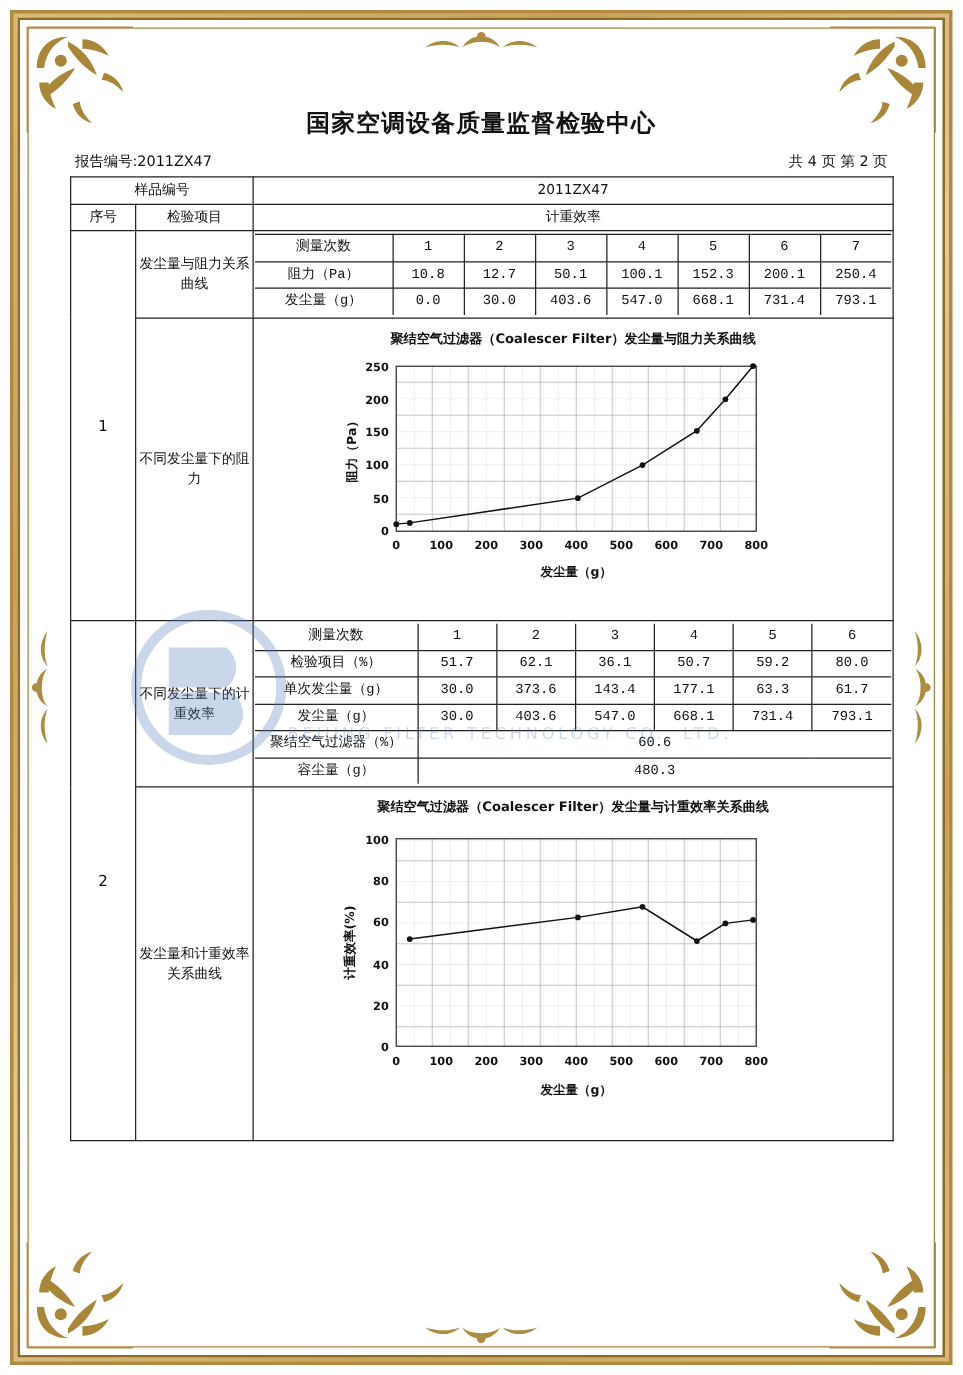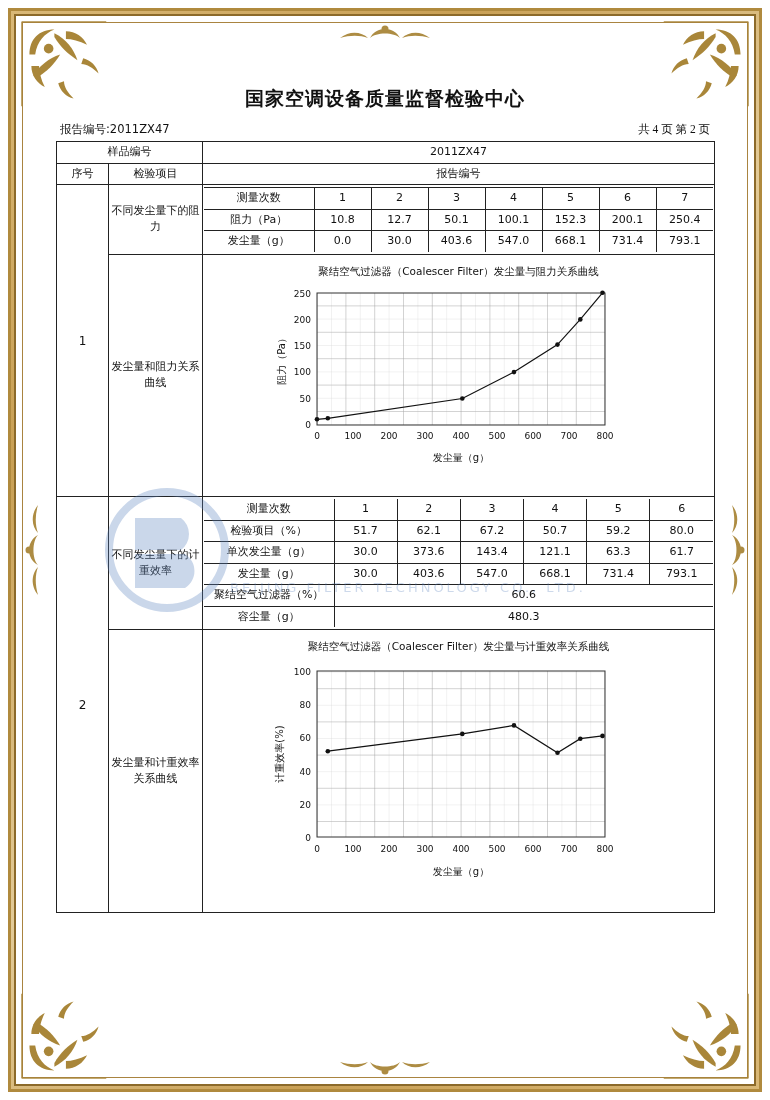--- a/index.html
+++ b/index.html
@@ -58,40 +58,40 @@
   .doc-subtitle{
     text-align:center;font-size:25px;font-weight:bold;color:#111;
     letter-spacing:12px;margin-top:10px;font-family:"DejaVu Sans", sans-serif;
   }
   .meta-row{
     display:flex;justify-content:space-between;align-items:flex-end;
     margin-top:10px;font-size:11.5px;color:#111;
     font-family:"DejaVu Sans", sans-serif;
   }
   .meta-row .left{padding-left:4px;}
-  .meta-row .right{padding-right:4px;font-family:Liberation Serif, serif;}
+  .meta-row .right{padding-right:4px;}
 
   table.main{
     border-collapse:collapse;width:100%;margin-top:4px;
     font-size:11px;color:#111;font-family:"DejaVu Sans", sans-serif;
     table-layout:fixed;
   }
   table.main td{
     border:1px solid #222;text-align:center;vertical-align:middle;
     padding:2px 1px;line-height:1.5;
   }
   .cell-left{text-align:left;padding-left:8px;}
   .sub-table{border-collapse:collapse;width:100%;table-layout:fixed;}
-  .sub-table td{border:1px solid #222;text-align:center;padding:2px 1px;font-size:11px;}
+  .sub-table td{border:1px solid #222;text-align:center;padding:2px 1px;font-size:11px;font-family:Liberation Mono, monospace;}
   .nob-l{border-left:none !important;}
   .nob-r{border-right:none !important;}
   .nob-t{border-top:none !important;}
   .nob-b{border-bottom:none !important;}
   .chart-cell{padding:0;}
-  .chart-wrap{position:relative;width:100%;}
+  .chart-wrap{position:relative;width:100%;font-weight:bold;}
   .chart-title{
     text-align:center;font-size:10.5px;color:#111;padding-top:7px;line-height:1.5;
     font-family:"DejaVu Sans", sans-serif;
   }
   svg.plot{display:block;margin:0 auto;}
   .ax-text{font-family:"DejaVu Sans", sans-serif;font-size:9px;fill:#111;}
   .ax-text-lg{font-family:"DejaVu Sans", sans-serif;font-size:10px;fill:#111;}
 
   
   .watermark{
@@ -224,26 +224,26 @@
       <tbody>
 
         <tr>
           <td colspan="2">样品编号</td>
           <td class="cell-left">2011ZX47</td>
         </tr>
 
         <tr>
           <td>序号</td>
           <td>检验项目</td>
-          <td>报告编号</td>
+          <td>计重效率</td>
         </tr>
 
         <tr>
           <td rowspan="2" class="seq-cell">1</td>
-          <td>不同发尘量下的阻力</td>
+          <td>发尘量与阻力关系曲线</td>
           <td class="chart-cell">
             <table class="sub-table">
               <colgroup>
                 <col style="width:110px">
                   <col>
                   <col>
                   <col>
                   <col>
                   <col>
                   <col>
@@ -278,21 +278,21 @@
                   <td class="nob-b">547.0</td>
                   <td class="nob-b">668.1</td>
                   <td class="nob-b">731.4</td>
                   <td class="nob-r nob-b">793.1</td>
                 </tr>
               </tbody>
             </table>
           </td>
         </tr>
         <tr>
-          <td>发尘量和阻力关系曲线</td>
+          <td>不同发尘量下的阻力</td>
           <td class="chart-cell">
             <div class="chart-wrap">
               <div class="chart-title">聚结空气过滤器（Coalescer Filter）发尘量与阻力关系曲线</div>
               <svg class="plot" width="400" height="215" viewBox="0 0 400 215">
                 <defs>
                   <pattern id="gridA" width="14.4" height="13.2" patternUnits="userSpaceOnUse">
                     <path d="M14.4 0 L0 0 0 13.2" fill="none" stroke="#c9c9c9" stroke-width="0.5"></path>
                   </pattern>
                   <pattern id="gridA2" width="28.8" height="26.4" patternUnits="userSpaceOnUse">
                     <path d="M28.8 0 L0 0 0 26.4" fill="none" stroke="#9a9a9a" stroke-width="0.7"></path>
@@ -358,31 +358,31 @@
                   <td class="nob-t">2</td>
                   <td class="nob-t">3</td>
                   <td class="nob-t">4</td>
                   <td class="nob-t">5</td>
                   <td class="nob-r nob-t">6</td>
                 </tr>
                 <tr>
                   <td class="nob-l">检验项目（%）</td>
                   <td>51.7</td>
                   <td>62.1</td>
-                  <td>67.2</td>
+                  <td>36.1</td>
                   <td>50.7</td>
                   <td>59.2</td>
                   <td class="nob-r">80.0</td>
                 </tr>
                 <tr>
                   <td class="nob-l">单次发尘量（g）</td>
                   <td>30.0</td>
                   <td>373.6</td>
                   <td>143.4</td>
-                  <td>121.1</td>
+                  <td>177.1</td>
                   <td>63.3</td>
                   <td class="nob-r">61.7</td>
                 </tr>
                 <tr>
                   <td class="nob-l">发尘量（g）</td>
                   <td>30.0</td>
                   <td>403.6</td>
                   <td>547.0</td>
                   <td>668.1</td>
                   <td>731.4</td>

